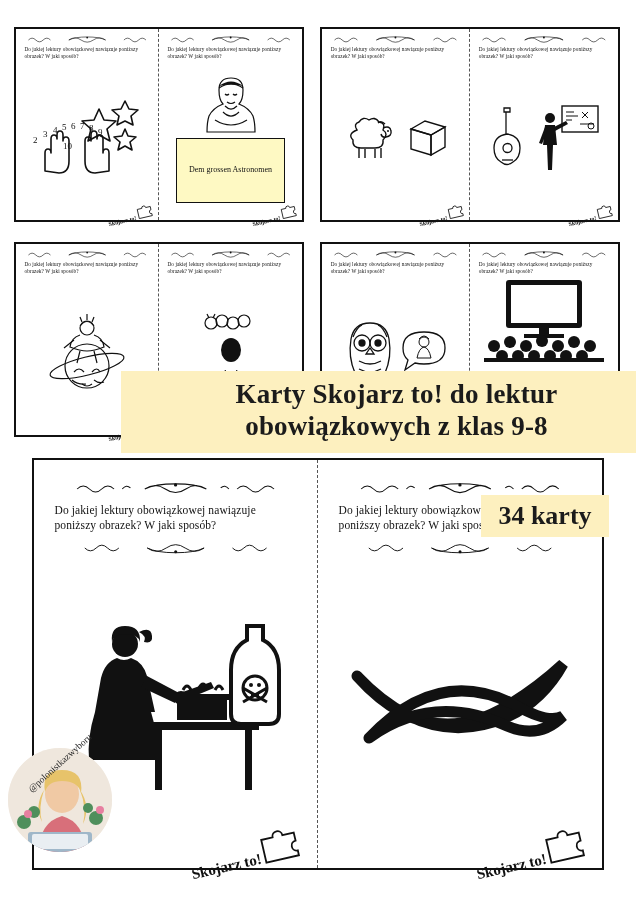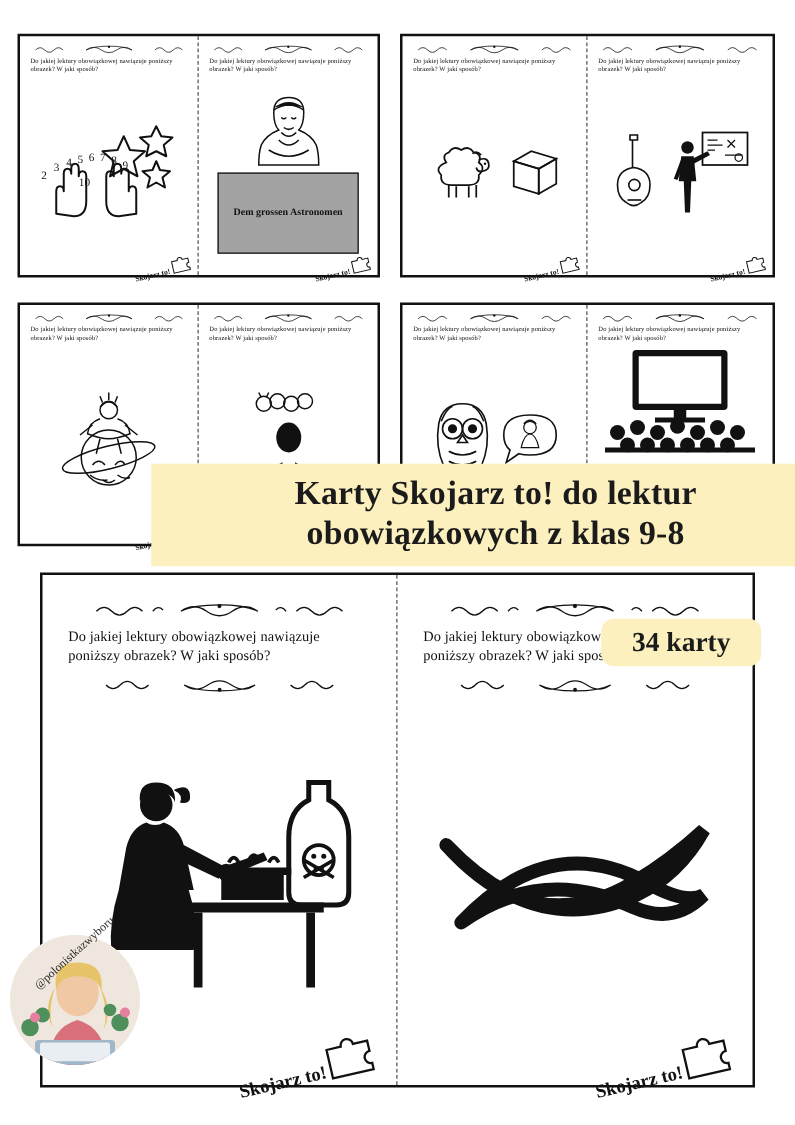--- a/index.html
+++ b/index.html
@@ -91,22 +91,21 @@
   .logo.big { right: 14px; bottom: 10px; }
   .logo.big .txt { font-size: 15px; }
 
   
   .textbox {
     border: 1.5px solid #111;
     padding: 26px 12px;
     text-align: center;
     font-size: 8px;
     line-height: 1.35;
-    background: #a3a3a3;
-    font-weight: bold;
+    background: #fef9c3;
   }
 
   
   .banner {
     position: absolute;
     left: 121px;
     top: 371px;
     width: 551px;
     background: #fdf0bf;
     padding: 8px 10px 10px 10px;
@@ -125,23 +124,22 @@
     position: absolute;
     left: 481px;
     top: 495px;
     width: 128px;
     background: #fdf0bf;
     padding: 6px 8px;
     box-sizing: border-box;
     text-align: center;
     font-family: "Liberation Serif", serif;
     font-weight: bold;
-    font-size: 22px;
+    font-size: 26px;
     color: #1b1b1b;
-    border-radius: 10px;
   }
 
   
   .avatar {
     position: absolute;
     left: 8px;
     top: 748px;
     width: 104px;
     height: 104px;
   }

